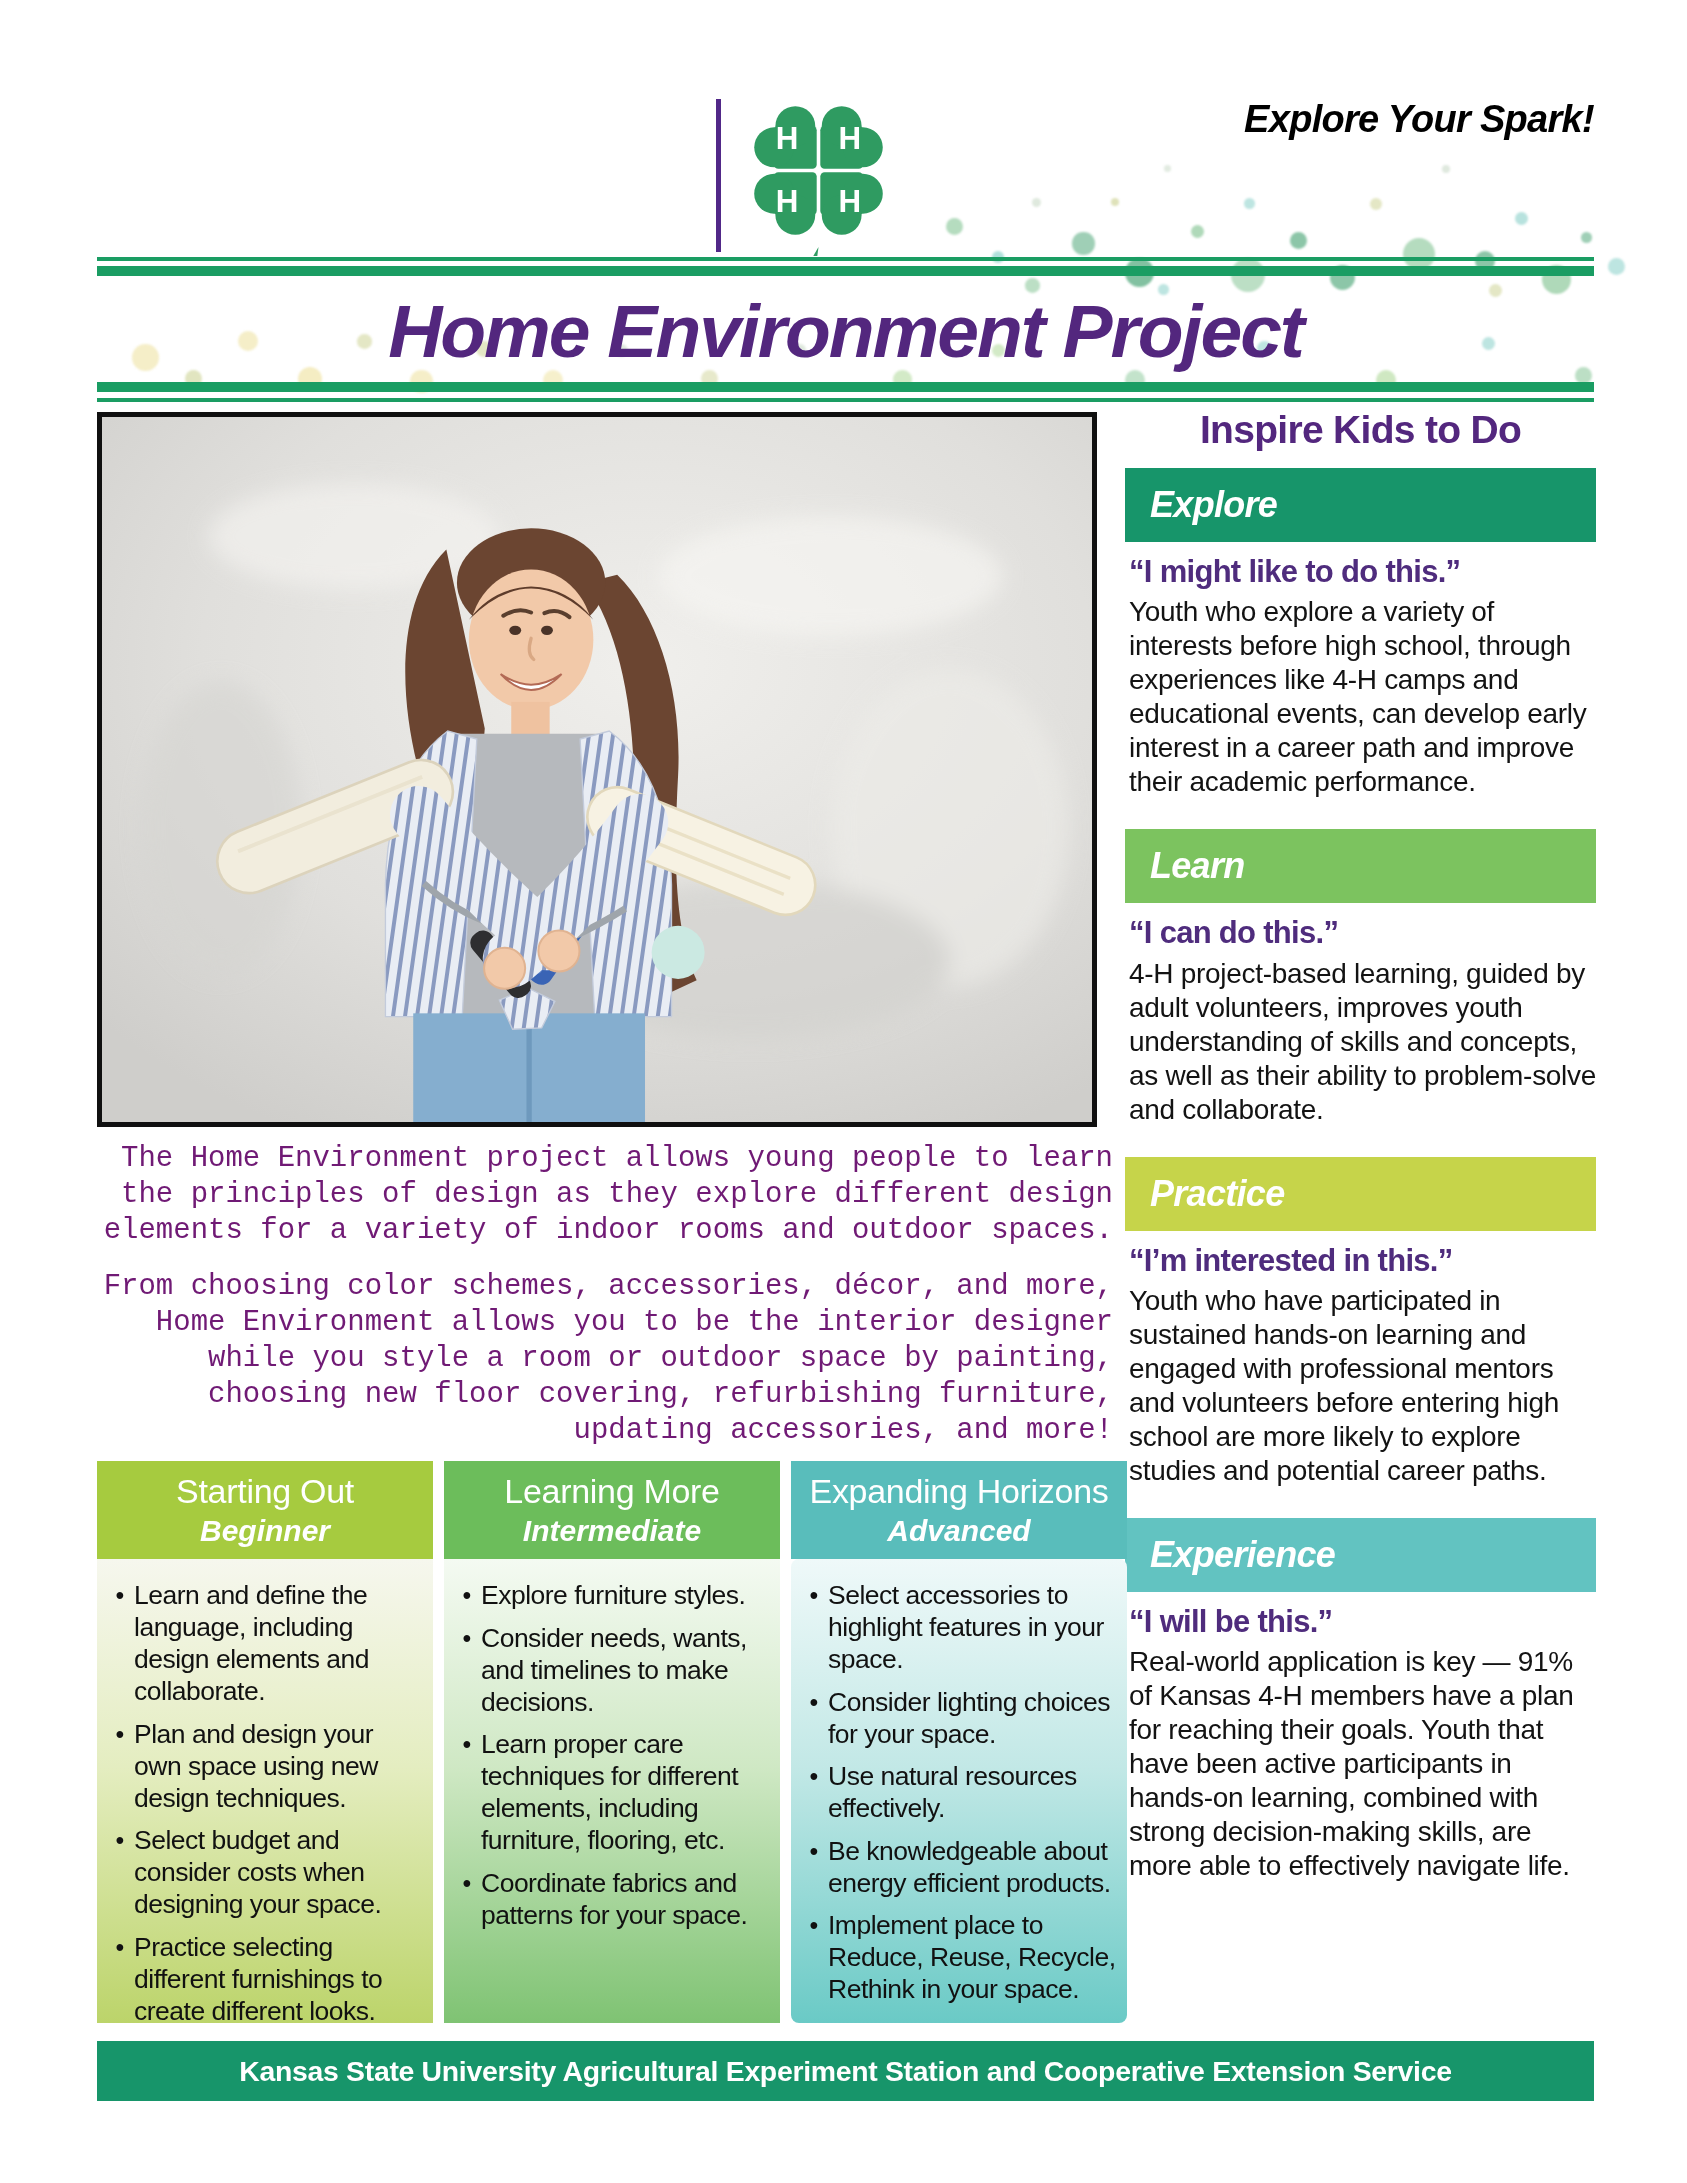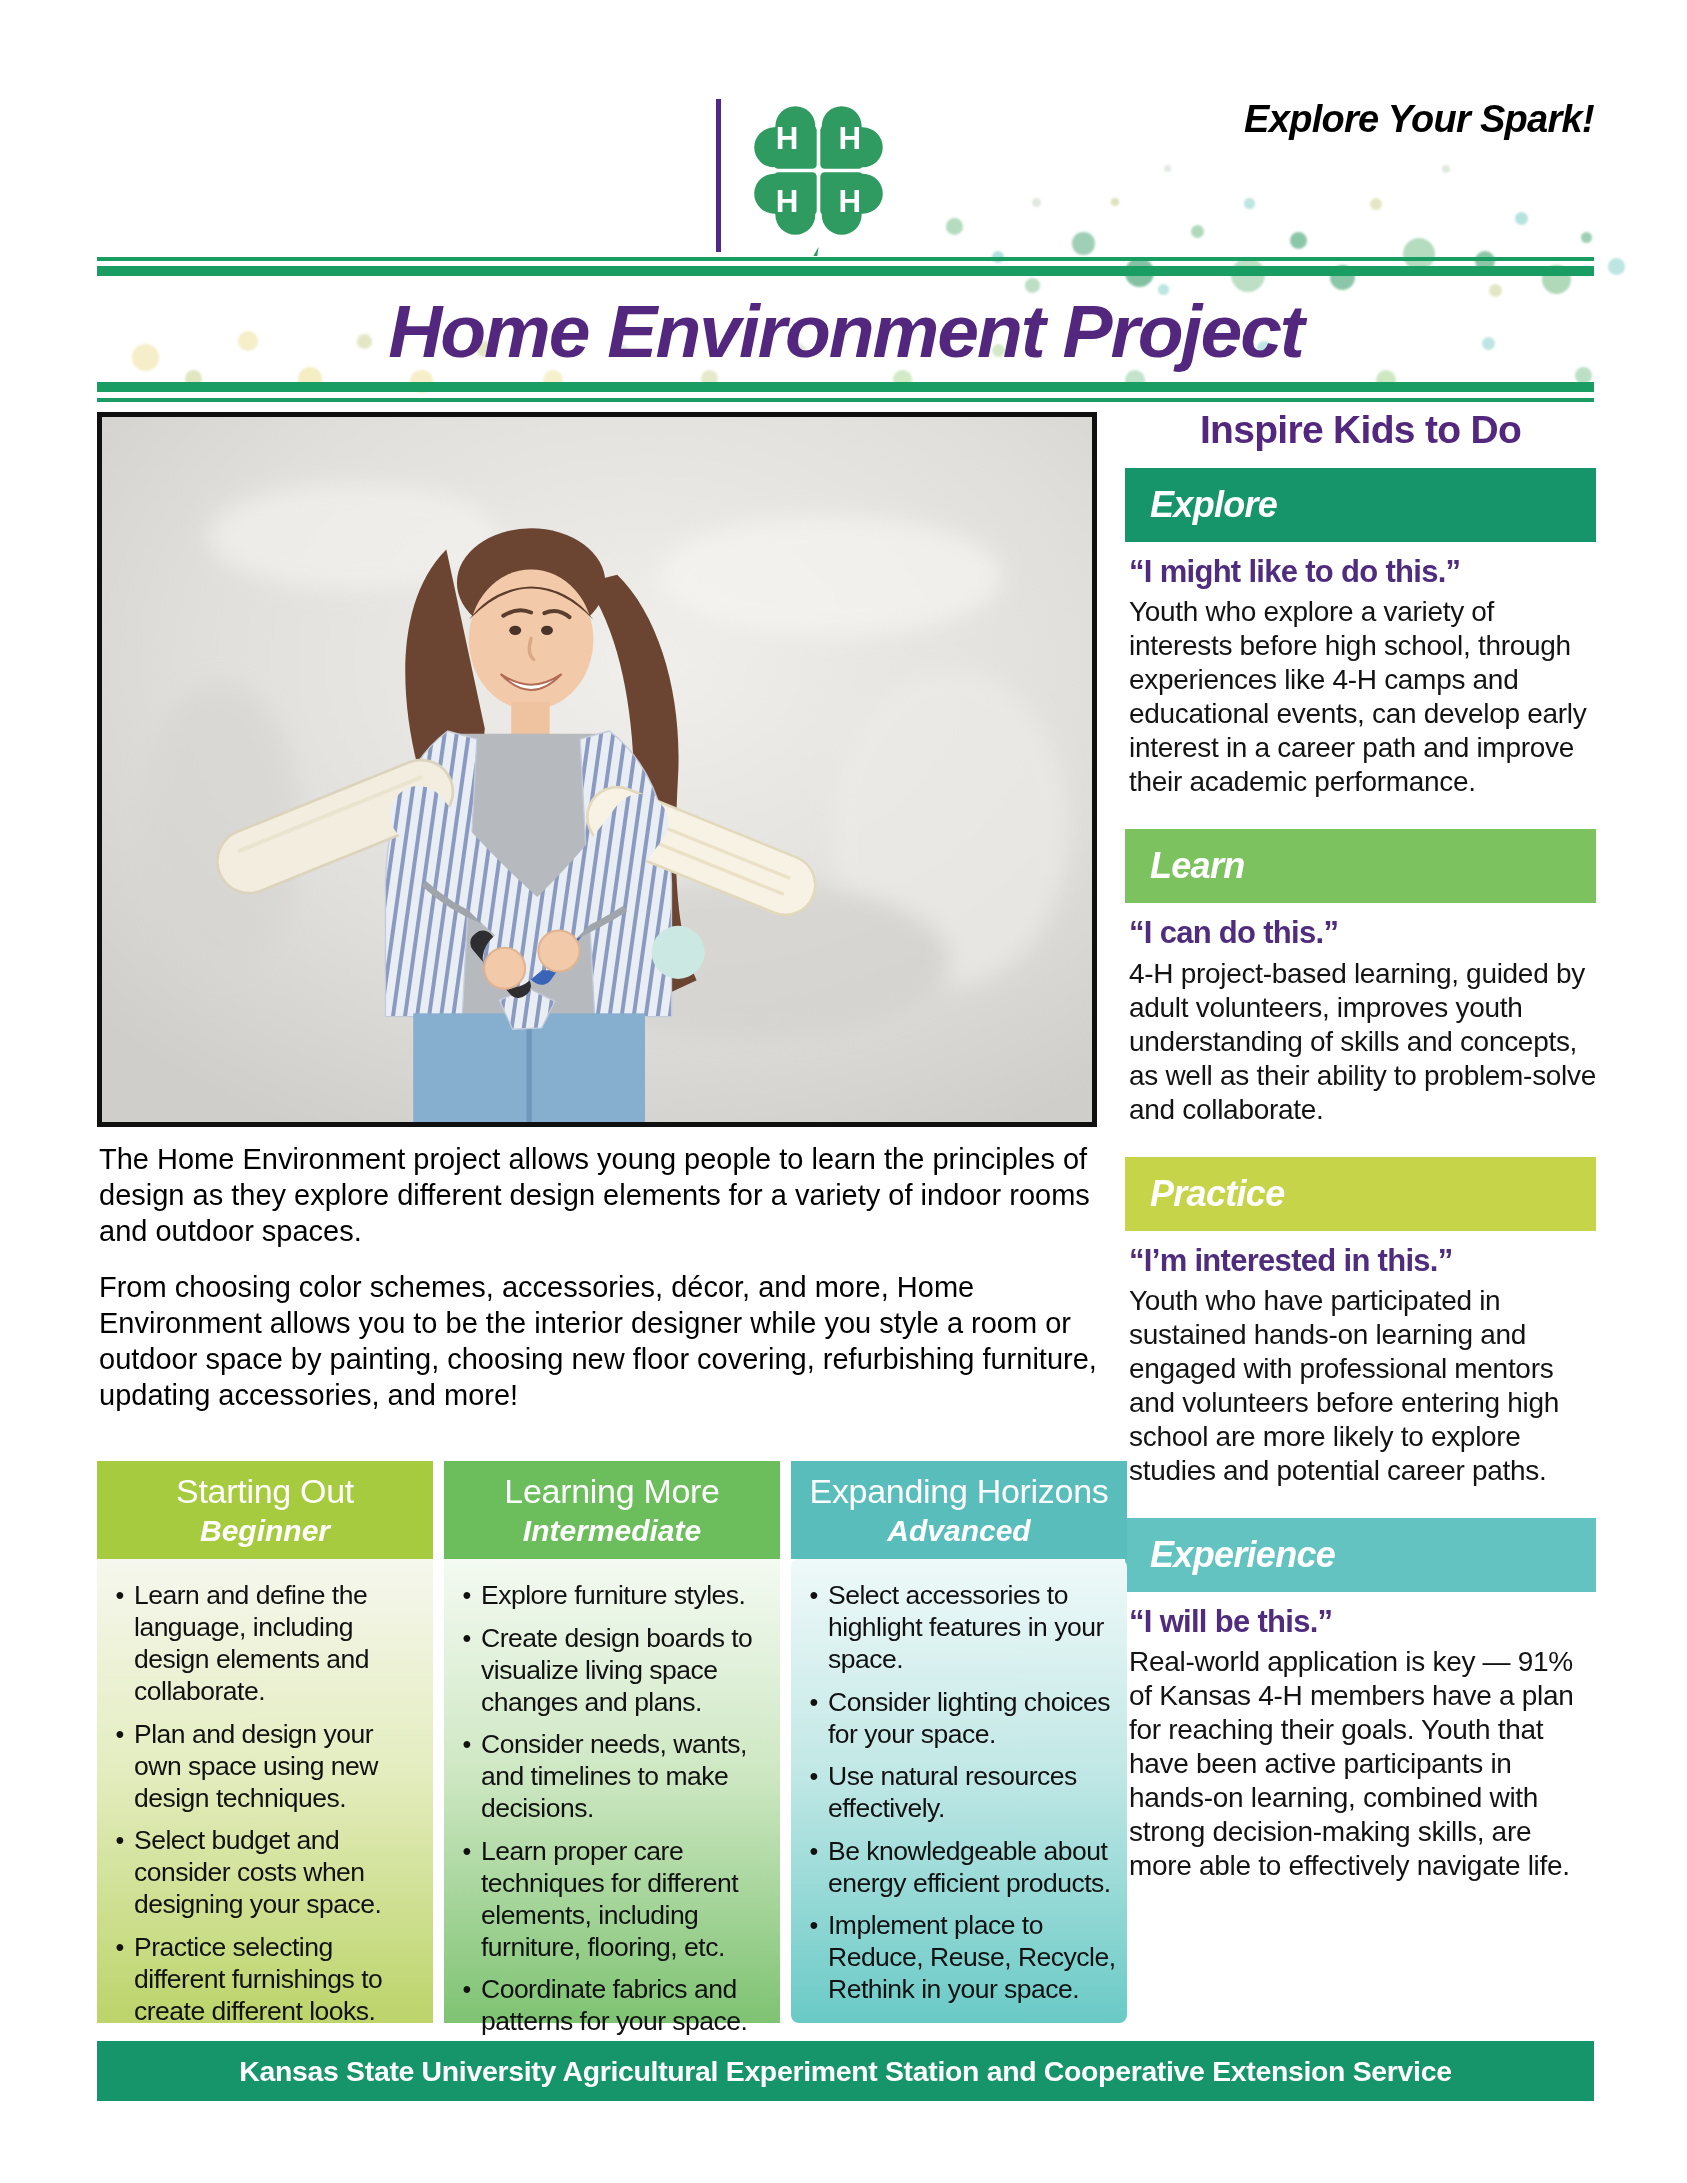--- a/index.html
+++ b/index.html
@@ -40,21 +40,21 @@
   .side-section.first{margin-top:16px;}
   .side-bar{height:74px;display:flex;align-items:center;padding-left:25px;box-sizing:border-box;
             color:#ffffff;font-size:36px;font-weight:700;font-style:italic;letter-spacing:-0.7px;}
   .bar-explore{background:#17956A;} .bar-learn{background:#7CC35F;}
   .bar-practice{background:#C6D44A;} .bar-experience{background:#62C3C1;}
   .side-quote{margin:12px 0 5.3px 4px;color:#4F2C7D;font-size:31px;font-weight:700;letter-spacing:-0.7px;}
   .side-text{margin-left:4px;color:#131313;font-size:28px;line-height:34px;letter-spacing:-0.3px;}
 
   
   .intro{position:absolute;left:99px;top:1141px;width:1014px;z-index:3;
-         font-family:Liberation Sans, sans-serif;color:#000000;font-size:29px;line-height:36px;}
+         font-family:Liberation Mono, monospace;color:#701a75;font-size:29px;line-height:36px;text-align:right;}
   .intro p{margin:0;}
   .intro p + p{margin-top:20px;}
 
   
   .level{position:absolute;top:1461px;width:336px;height:562px;z-index:3;box-sizing:border-box;}
   .lv1{left:97px;} .lv2{left:444px;} .lv3{left:791px;}
   .level-head{height:98px;display:flex;flex-direction:column;justify-content:center;
               text-align:center;color:#ffffff;}
   .level-head .t{font-size:34px;font-weight:400;letter-spacing:-0.3px;}
   .level-head .s{font-size:30px;font-weight:700;font-style:italic;margin-top:2.6px;}
@@ -288,21 +288,20 @@
   </div>
 
   <div class="level lv2">
     <div class="level-head h2">
       <div class="t">Learning More</div>
       <div class="s">Intermediate</div>
     </div>
     <div class="level-body b2">
       <ul>
         <li>Explore furniture styles.</li>
-        <li>Create design boards to visualize living space changes and plans.</li>
         <li>Consider needs, wants, and timelines to make decisions.</li>
         <li>Learn proper care techniques for different elements, including furniture, flooring, etc.</li>
         <li>Coordinate fabrics and patterns for your space.</li>
       </ul>
     </div>
   </div>
 
   <div class="level lv3">
     <div class="level-head h3">
       <div class="t">Expanding Horizons</div>

